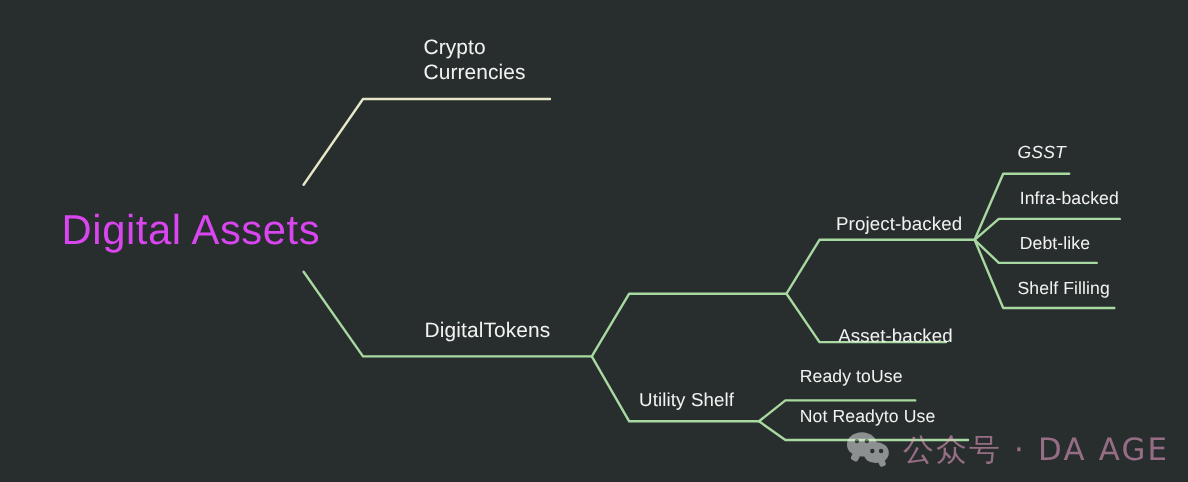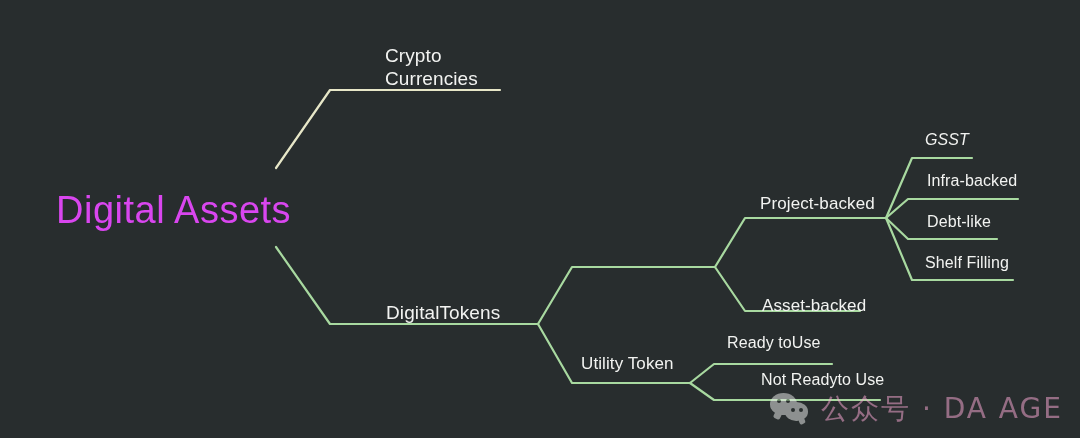--- a/index.html
+++ b/index.html
@@ -31,21 +31,20 @@
     letter-spacing: 0.1px;
   }
   .root-label {
     font-size: 38px;
     font-weight: 400;
     color: #d946ef;
     letter-spacing: 0.5px;
   }
   .lvl1-label {
     font-size: 19px;
-    margin-top: 12px;
   }
   .lvl2-label {
     font-size: 17px;
   }
   .lvl3-label {
     font-size: 16px;
   }
   .multi-line {
     line-height: 1.22;
   }
@@ -150,29 +149,29 @@
   <div class="node-label root-label" style="left:56px; top:188px;">Digital Assets</div>
 
   <div class="node-label lvl1-label multi-line" style="left:385px; top:32px;">
     <div>Crypto</div>
     <div>Currencies</div>
   </div>
 
   <div class="node-label lvl1-label" style="left:386px; top:290px;">DigitalTokens</div>
 
 
-  <div class="node-label lvl2-label" style="left:581px; top:354px;">Utility Token</div>
+  <div class="node-label lvl2-label" style="left:581px; top:354px;">Utility Shelf</div>
 
   <div class="node-label lvl2-label" style="left:760px; top:194px;">Project-backed</div>
 
   <div class="node-label lvl2-label" style="left:762px; top:296px;">Asset-backed</div>
 
   <div class="node-label lvl3-label" style="left:727px; top:334px;">Ready toUse</div>
 
-  <div class="node-label lvl3-label" style="left:761px; top:371px;">Not Readyto Use</div>
+  <div class="node-label lvl3-label" style="left:727px; top:371px;">Not Readyto Use</div>
 
   <div class="node-label lvl3-label" style="left:925px; top:131px;font-style:italic;">GSST</div>
 
   <div class="node-label lvl3-label" style="left:927px; top:172px;">Infra-backed</div>
 
   <div class="node-label lvl3-label" style="left:927px; top:213px;">Debt-like</div>
 
   <div class="node-label lvl3-label" style="left:925px; top:254px;">Shelf Filling</div>
 
   <div id="watermark" style="left:770px; top:390px;">

